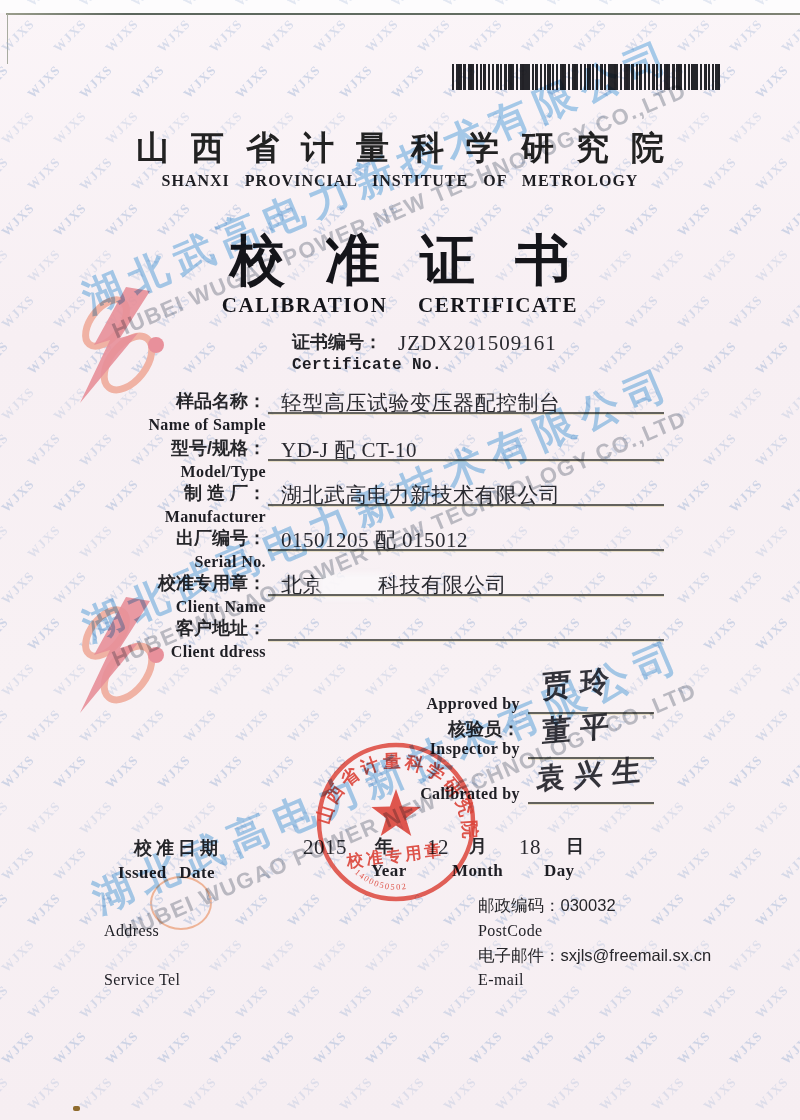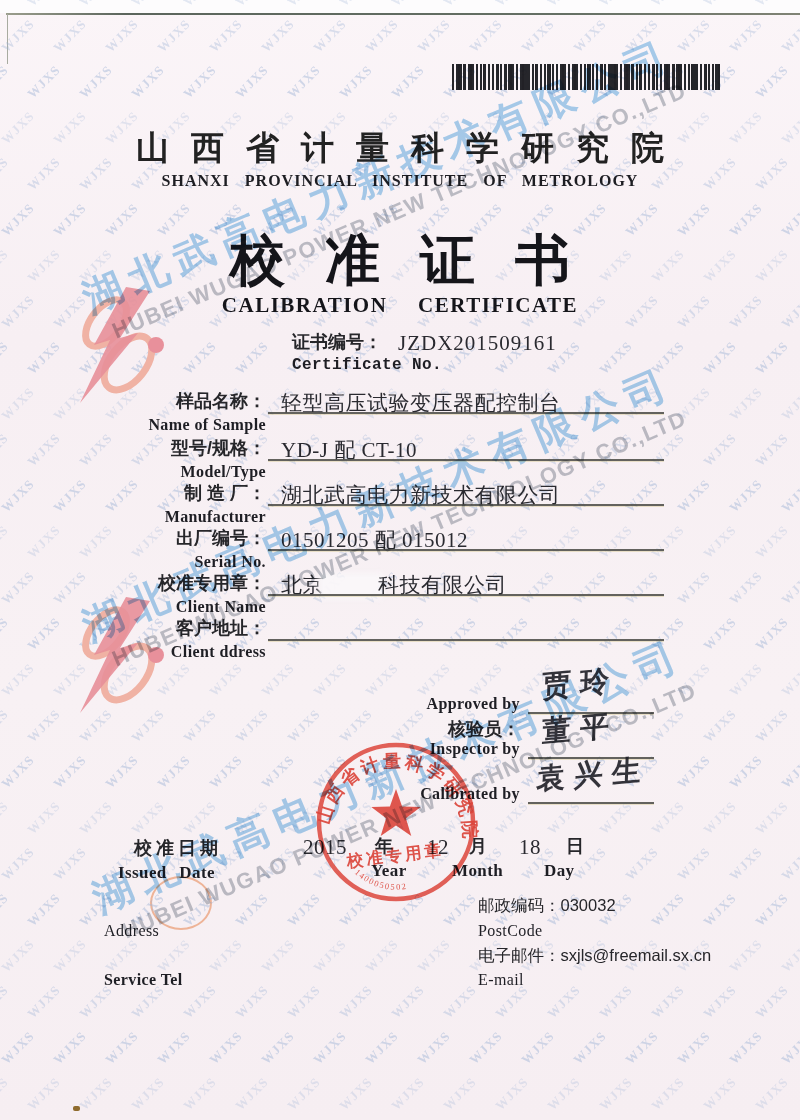--- a/index.html
+++ b/index.html
@@ -546,21 +546,21 @@
     <div class="abs cnl" style="left:375px;top:834px;">年</div>
     <div class="abs val" style="left:427px;top:835px;">12</div>
     <div class="abs cnl" style="left:469px;top:834px;">月</div>
     <div class="abs val" style="left:519px;top:835px;">18</div>
     <div class="abs cnl" style="left:566px;top:834px;">日</div>
     <div class="abs enl" style="left:371px;top:861px;font-size:17px;">Year</div>
     <div class="abs enl" style="left:452px;top:861px;font-size:17px;">Month</div>
     <div class="abs enl" style="left:544px;top:861px;font-size:17px;">Day</div>
 
     <div class="abs enl" style="left:104px;top:922px;font-weight:400;">Address</div>
-    <div class="abs enl" style="left:104px;top:971px;font-weight:700;">Service Tel</div>
+    <div class="abs enl" style="left:104px;top:971px;font-weight:400;">Service Tel</div>
     <div class="abs ftr-cn" style="left:478px;top:895px;">邮政编码：030032</div>
     <div class="abs enl" style="left:478px;top:922px;font-weight:400;">PostCode</div>
     <div class="abs ftr-cn" style="left:478px;top:945px;">电子邮件：sxjls@freemail.sx.cn</div>
     <div class="abs enl" style="left:478px;top:971px;font-weight:400;">E-mail</div>
   </div>
 
   <div class="wm-band" style="left:90px;top:272px;">
     <span class="wm-cn">湖北武高电力新技术有限公司</span>
     <span class="wm-en">HUBEI WUGAO POWER NEW TECHNOLOGY CO.,LTD</span>
   </div>

